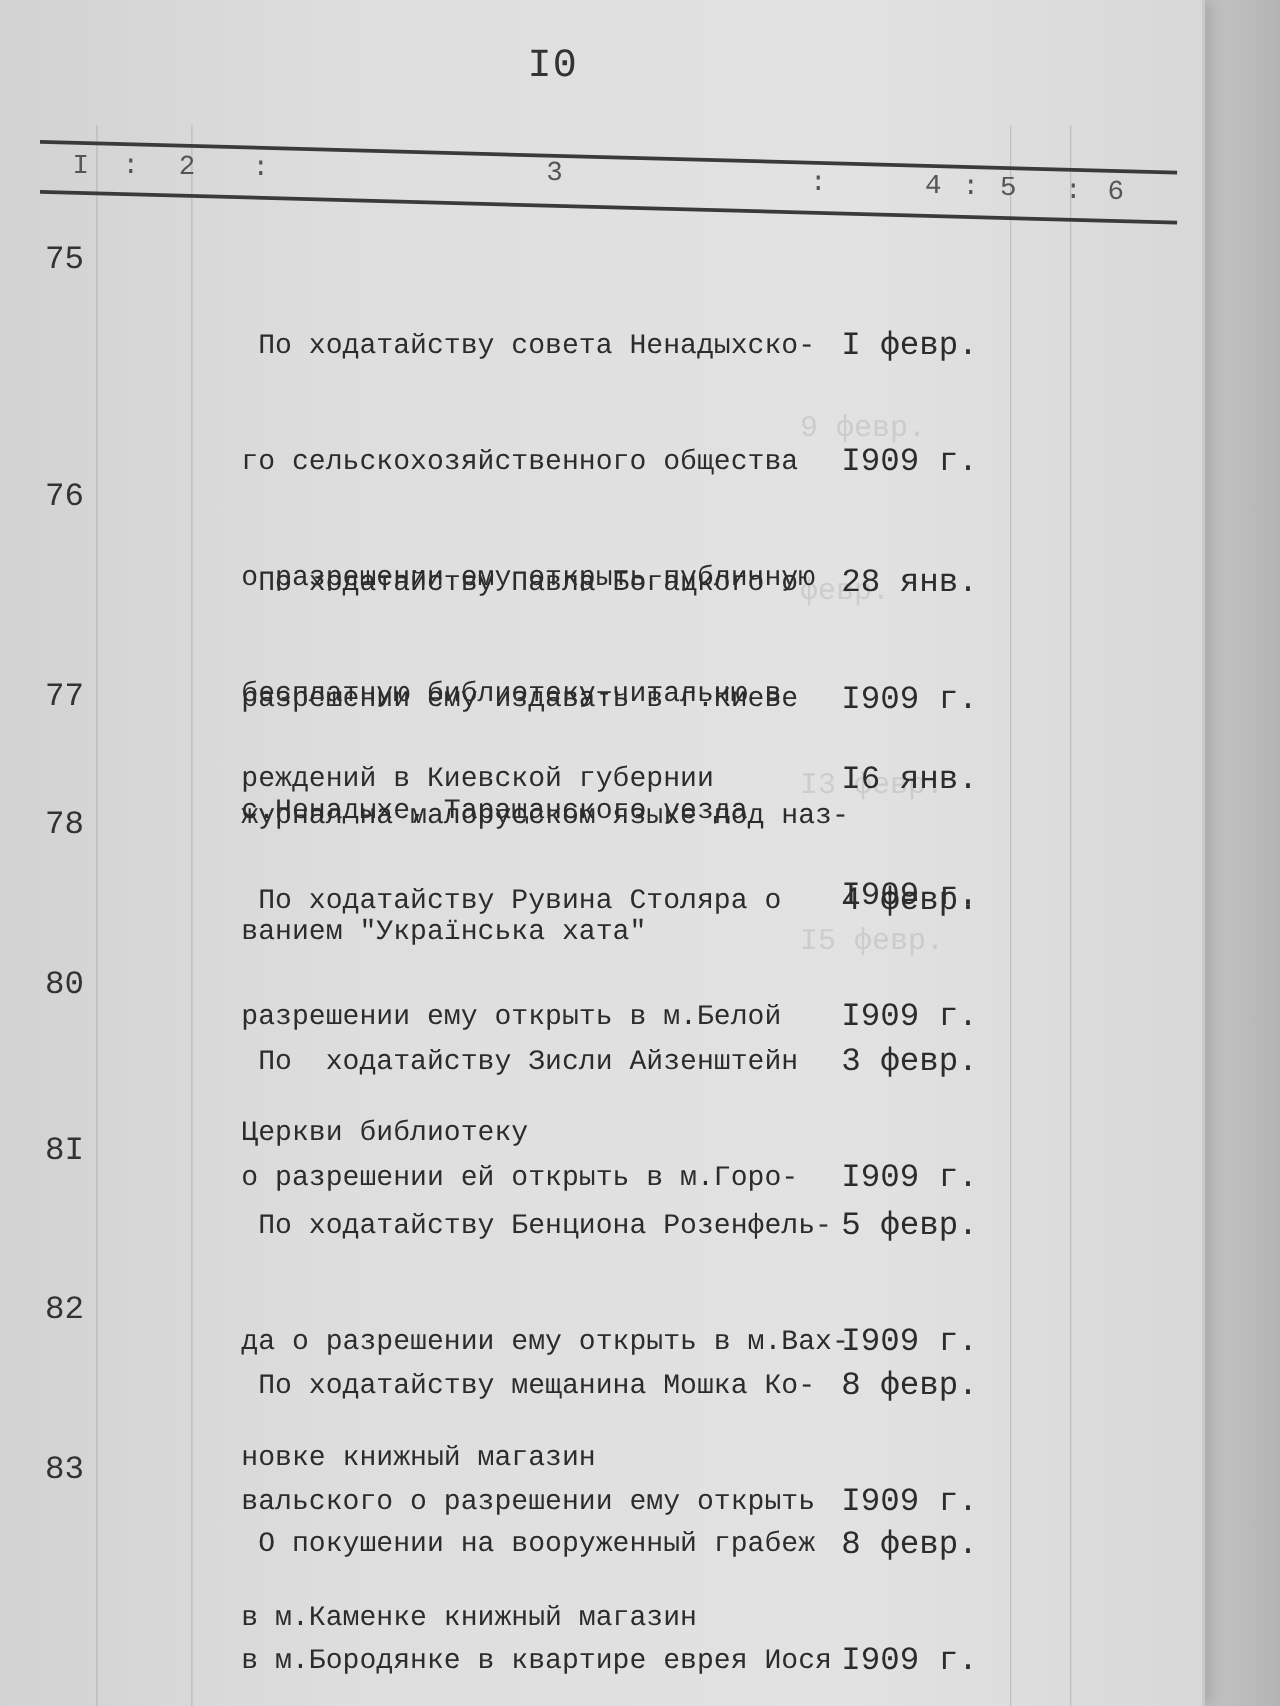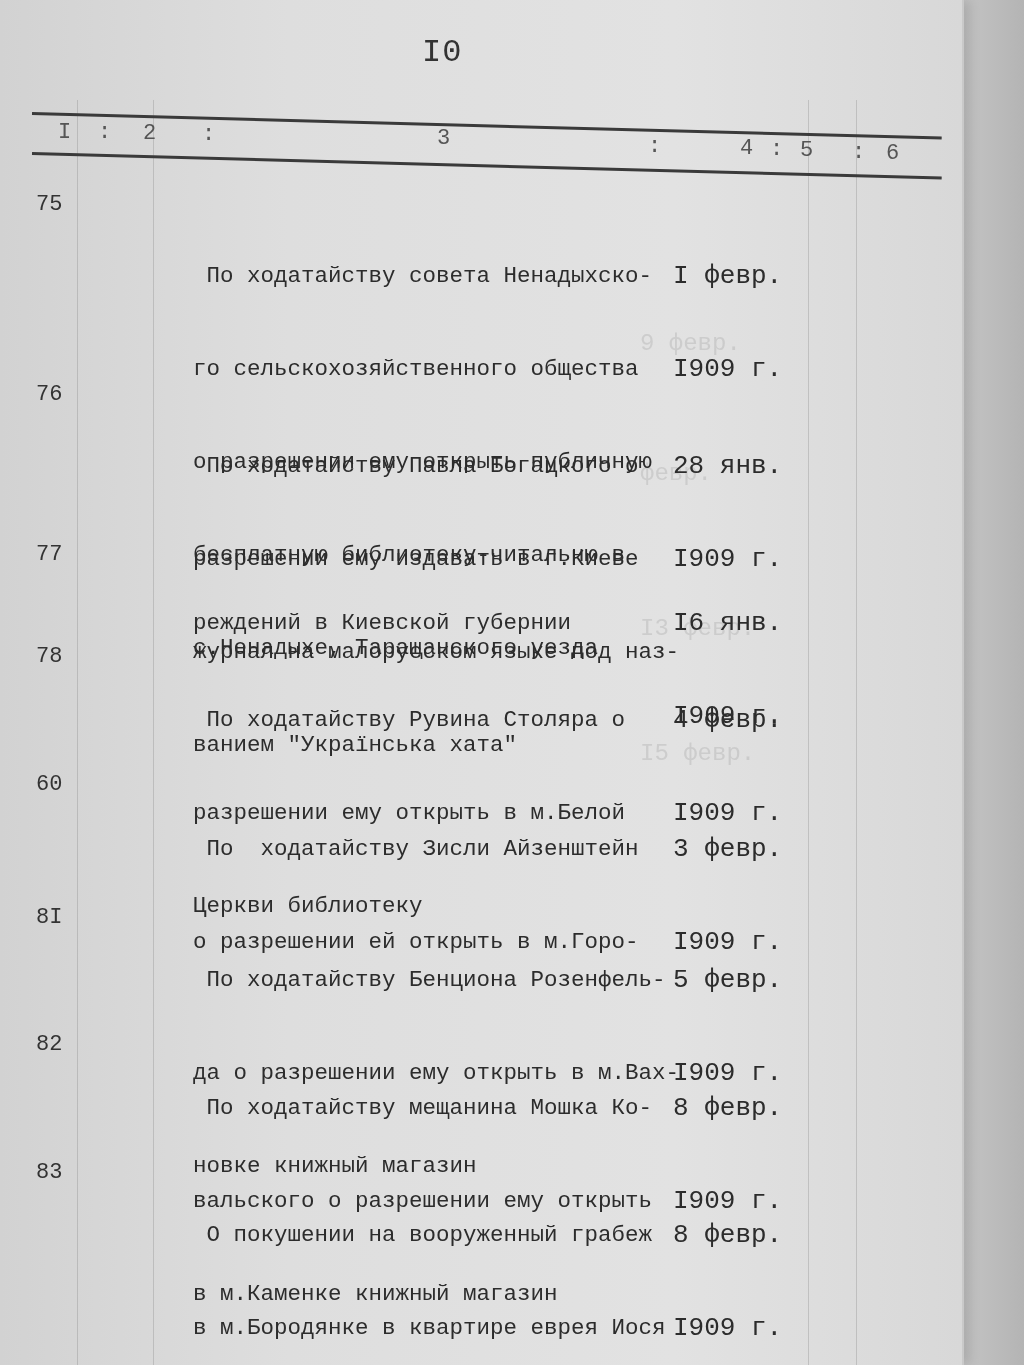--- a/index.html
+++ b/index.html
@@ -19,21 +19,21 @@
   .backdrop {
     position:absolute; left:962px; top:0; width:62px; height:1365px;
     background:linear-gradient(90deg,#c4c4c4,#b4b4b4);
   }
   .vline { position:absolute; top:100px; bottom:0; width:1px; background:rgba(120,120,120,0.28); }
   .page-number { position:absolute; left:422px; top:34px; font-size:32px; letter-spacing:1px; color:#333; }
   .rule { position:absolute; height:3px; background:#3a3a3a; transform-origin:left center; }
   .rule.top { left:32px; top:112px; width:910px; transform:rotate(1.55deg); }
   .rule.bottom { left:32px; top:152px; width:910px; transform:rotate(1.55deg); }
   .col-head { position:absolute; font-size:22px; color:#555; }
-  .row-num { position:absolute; left:36px; font-size:22px; color:#333; }
+  .row-num { position:absolute; left:36px; font-size:26px; color:#333; }
   .entry { position:absolute; left:193px; width:470px; font-size:22.5px; line-height:31px; color:#2c2c2c; white-space:pre; }
   .date { position:absolute; left:673px; font-size:26px; line-height:31px; color:#2c2c2c; white-space:pre; }
   .ghost { position:absolute; font-size:24px; color:rgba(150,150,150,0.28); white-space:pre; }
 </style>
 </head>
 <body>
 
 <div class="backdrop"></div>
 
 <div class="page">
@@ -112,21 +112,21 @@
       <div>разрешении ему открыть в м.Белой</div>
       <div>Церкви библиотеку</div>
     </div>
     <div class="date" style="top:643px">
       <div>4 февр.</div>
       <div>I909 г.</div>
     </div>
   </div>
 
   <div>
-    <span class="row-num" style="top:772px">60</span>
+    <span class="row-num" style="top:772px">80</span>
     <div class="entry" style="top:772px">
       <div> По  ходатайству Зисли Айзенштейн</div>
       <div>о разрешении ей открыть в м.Горо-</div>
     </div>
     <div class="date" style="top:772px">
       <div>3 февр.</div>
       <div>I909 г.</div>
     </div>
   </div>
 

